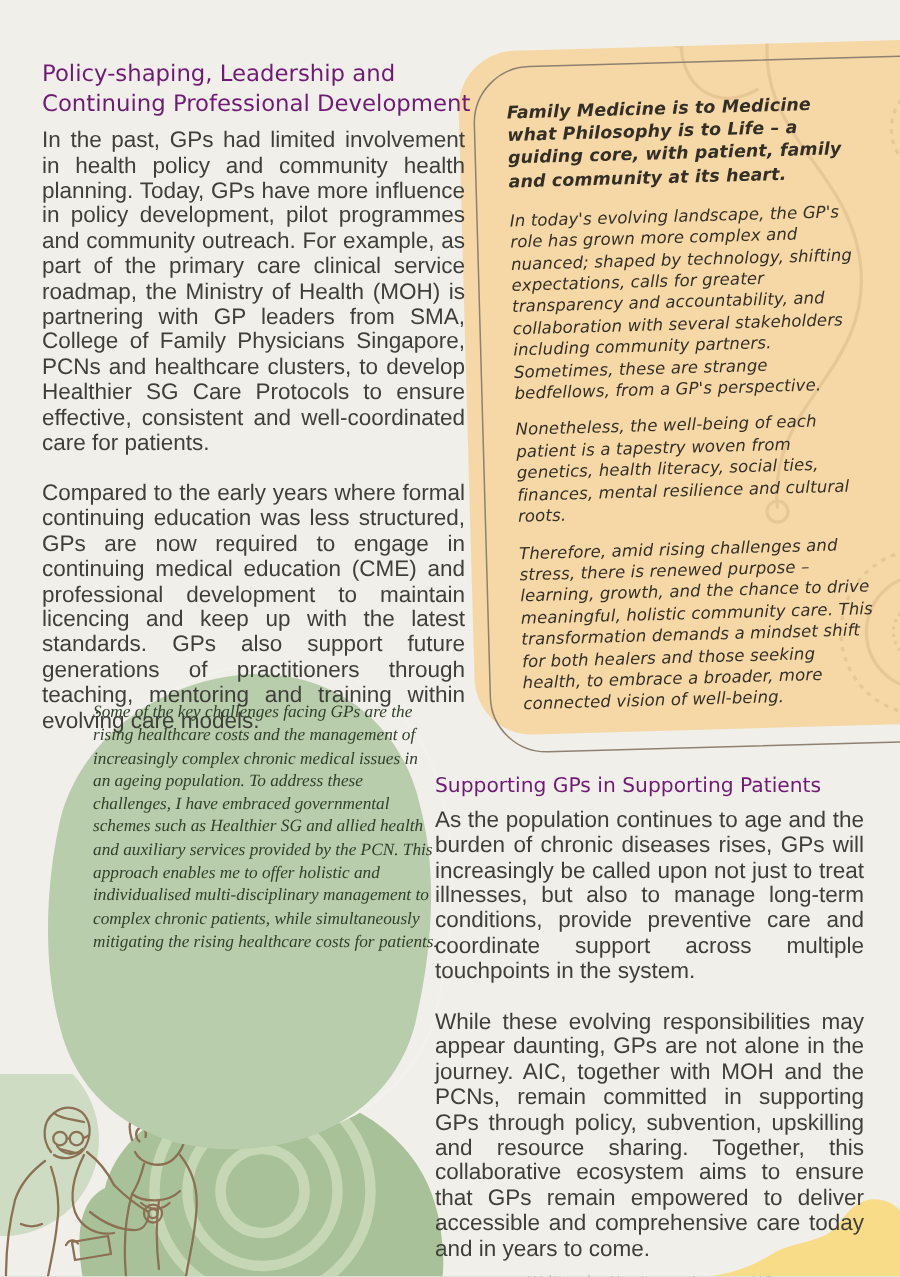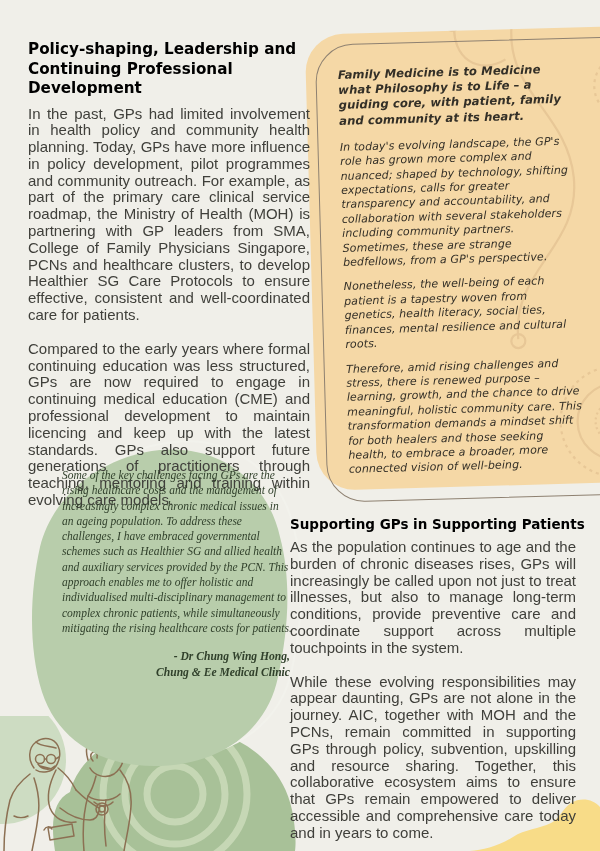--- a/index.html
+++ b/index.html
@@ -4,21 +4,21 @@
 <style>
   html,body{margin:0;padding:0;background:#d8d8d2;}
   .page{
     position:relative;width:600px;height:851px;margin:0 auto;
     background:#f0efe9;overflow:hidden;
     font-family:"Liberation Sans",sans-serif;color:#3f3f3a;
   }
   
   .col-left{position:absolute;left:28px;top:40px;width:282px;}
   .green-head{
-    font-family:"DejaVu Sans",sans-serif;font-weight:bold;color:#000000;
+    font-family:"DejaVu Sans",sans-serif;font-weight:normal;color:#701a75;
     font-size:15.2px;line-height:19.5px;margin:0 0 7px;width:302px;
   }
   p.body{font-size:15px;line-height:16.8px;text-align:justify;margin:0 0 17px;}
   
   .quote-fill{
     position:absolute;left:311px;top:30px;width:345px;height:456px;
     background:#f5d8a6;border-radius:38px;transform:rotate(-1.6deg);
     transform-origin:center;overflow:hidden;
   }
   .quote-outline{
@@ -139,24 +139,20 @@
   <div class="quote-outline"></div>
 
   <div class="col-left">
     <h2 class="green-head">Policy-shaping, Leadership and Continuing Professional Development</h2>
     <p class="body">In the past, GPs had limited involvement in health policy and community health planning. Today, GPs have more influence in policy development, pilot programmes and community outreach. For example, as part of the primary care clinical service roadmap, the Ministry of Health (MOH) is partnering with GP leaders from SMA, College of Family Physicians Singapore, PCNs and healthcare clusters, to develop Healthier SG Care Protocols to ensure effective, consistent and well-coordinated care for patients.</p>
     <p class="body">Compared to the early years where formal continuing education was less structured, GPs are now required to engage in continuing medical education (CME) and professional development to maintain licencing and keep up with the latest standards. GPs also support future generations of practitioners through teaching, mentoring and training within evolving care models.</p>
   </div>
 
   <div class="green-quote">
     <div>Some of the key challenges facing GPs are the rising healthcare costs and the management of increasingly complex chronic medical issues in an ageing population. To address these challenges, I have embraced governmental schemes such as Healthier SG and allied health and auxiliary services provided by the PCN. This approach enables me to offer holistic and individualised multi-disciplinary management to complex chronic patients, while simultaneously mitigating the rising healthcare costs for patients.</div>
-    <div class="green-attr">
-      <div>- Dr Chung Wing Hong,</div>
-      <div>Chung &amp; Ee Medical Clinic</div>
-    </div>
   </div>
 
   <div class="col-right">
     <h2 class="green-head">Supporting GPs in Supporting Patients</h2>
     <p class="body">As the population continues to age and the burden of chronic diseases rises, GPs will increasingly be called upon not just to treat illnesses, but also to manage long-term conditions, provide preventive care and coordinate support across multiple touchpoints in the system.</p>
     <p class="body" style="margin-bottom:0">While these evolving responsibilities may appear daunting, GPs are not alone in the journey. AIC, together with MOH and the PCNs, remain committed in supporting GPs through policy, subvention, upskilling and resource sharing. Together, this collaborative ecosystem aims to ensure that GPs remain empowered to deliver accessible and comprehensive care today and in years to come.</p>
     <div class="byline">Written by Nur Lyana Azman, AIC</div>
   </div>
 
 </div>

